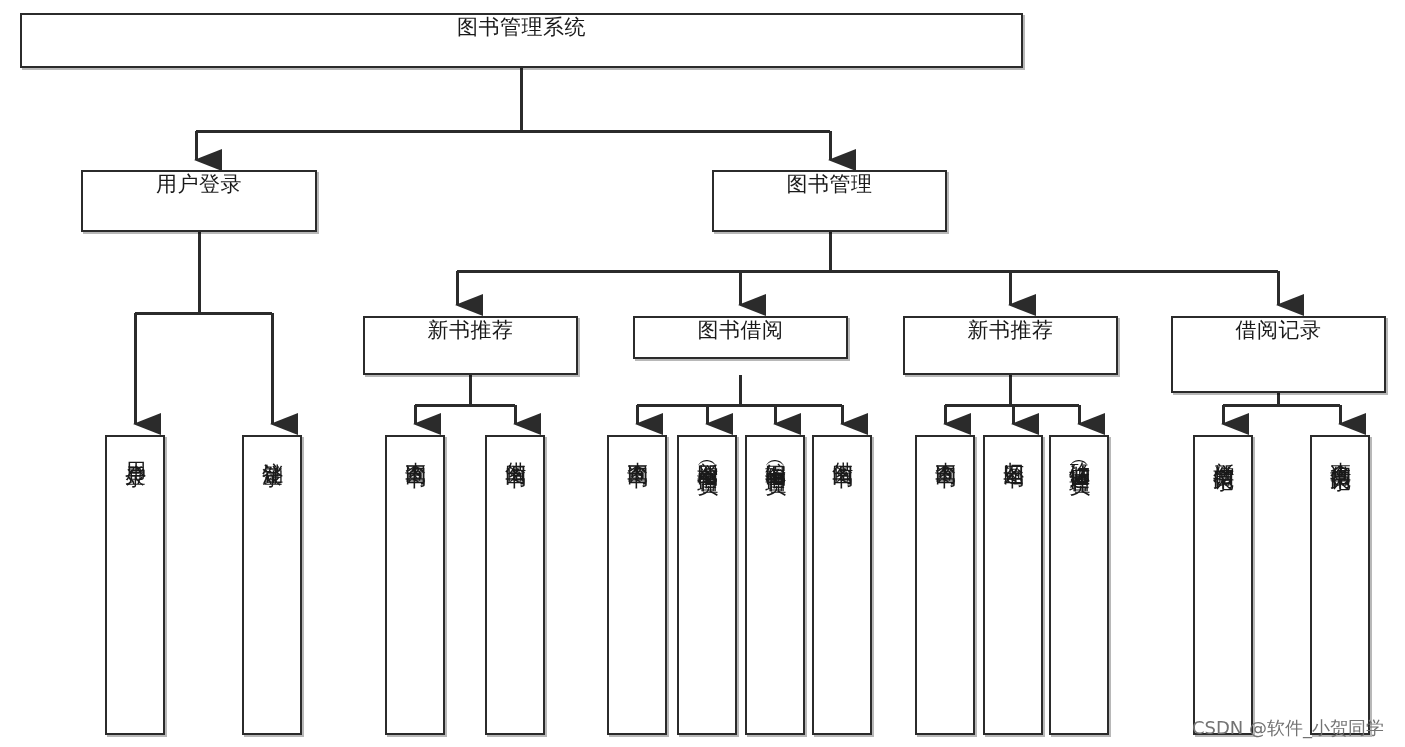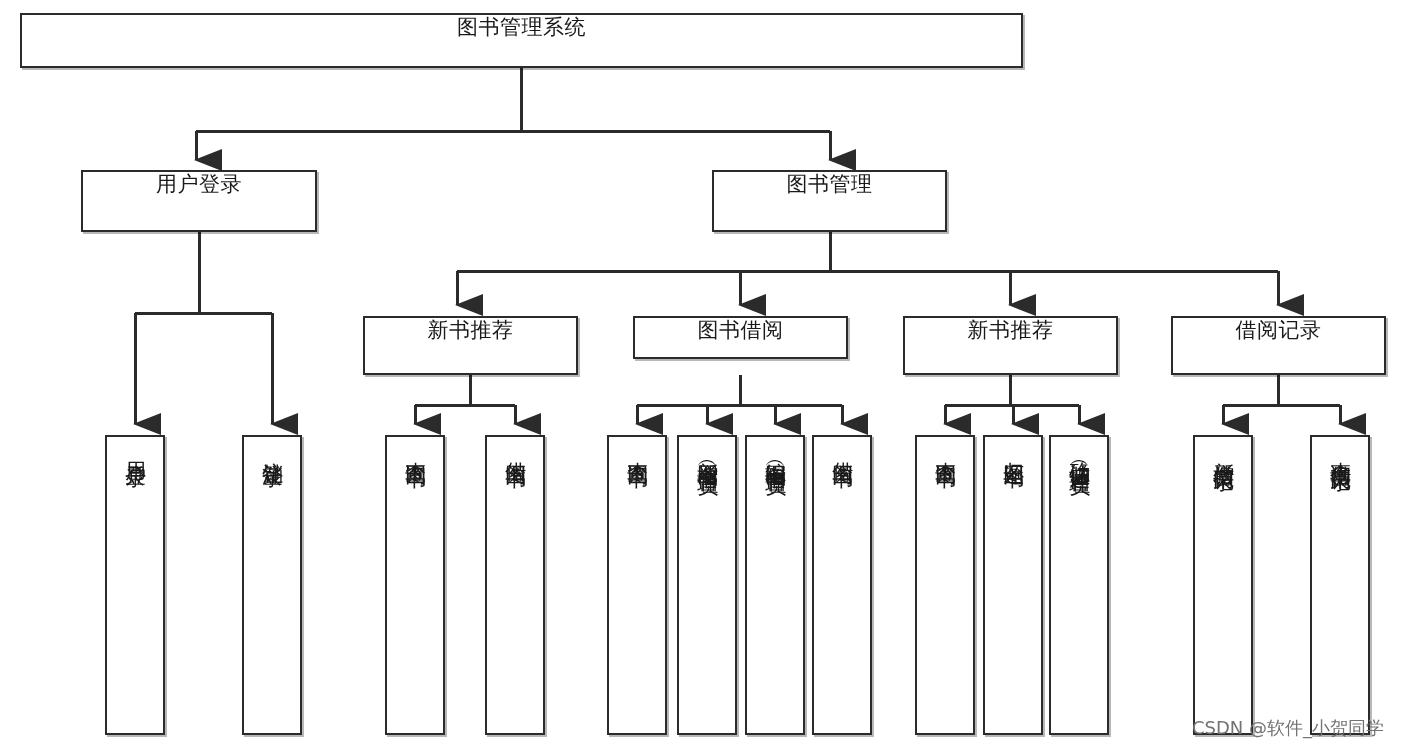--- a/index.html
+++ b/index.html
@@ -146,21 +146,21 @@
 
   <div class="node horiz" style="left:363px; top:316px; width:215px; height:59px;">
     <span class="node-label">新书推荐</span>
   </div>
   <div class="node horiz" style="left:633px; top:316px; width:215px; height:43px;">
     <span class="node-label">图书借阅</span>
   </div>
   <div class="node horiz" style="left:903px; top:316px; width:215px; height:59px;">
     <span class="node-label">新书推荐</span>
   </div>
-  <div class="node horiz" style="left:1171px; top:316px; width:215px; height:59px;">
+  <div class="node horiz" style="left:1171px; top:316px; width:215px; height:77px;">
     <span class="node-label">借阅记录</span>
   </div>
 
   <div class="node vert" style="left:105px; top:435px; width:60px; height:300px;">
     <span class="node-label">用户登录</span>
   </div>
   <div class="node vert" style="left:242px; top:435px; width:60px; height:300px;">
     <span class="node-label">注销登录</span>
   </div>
 

